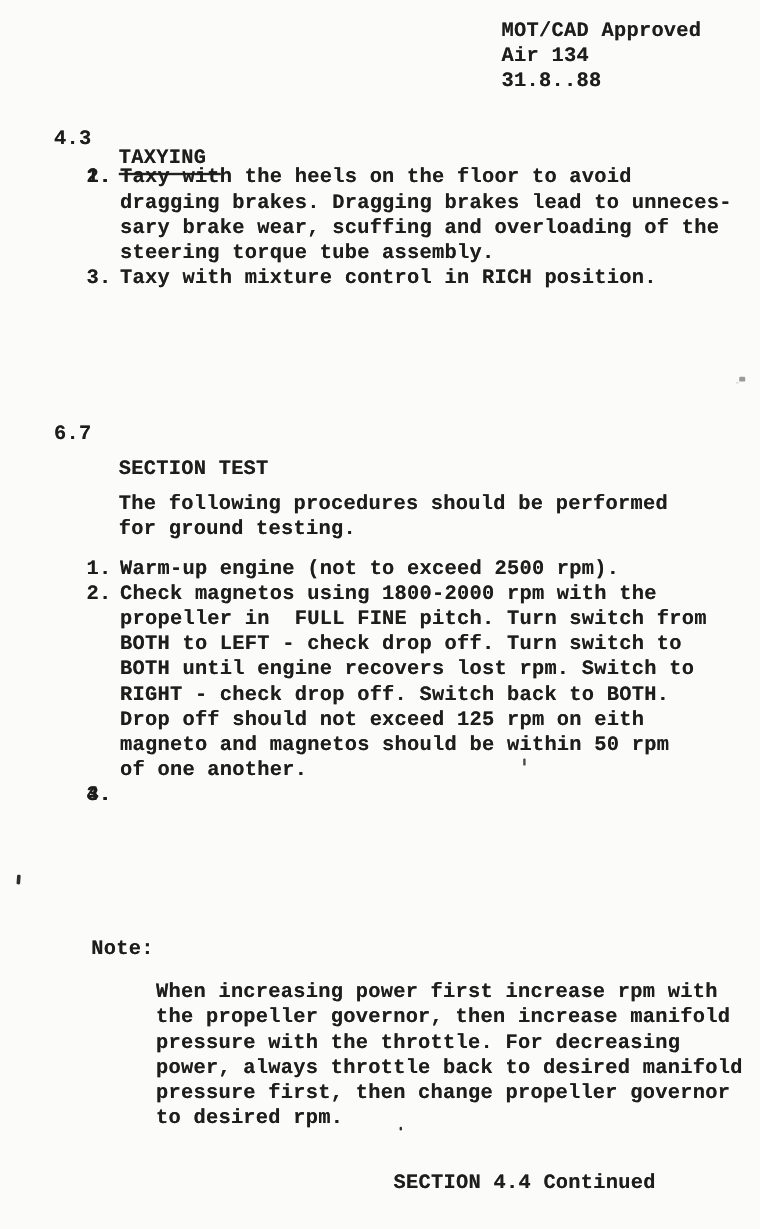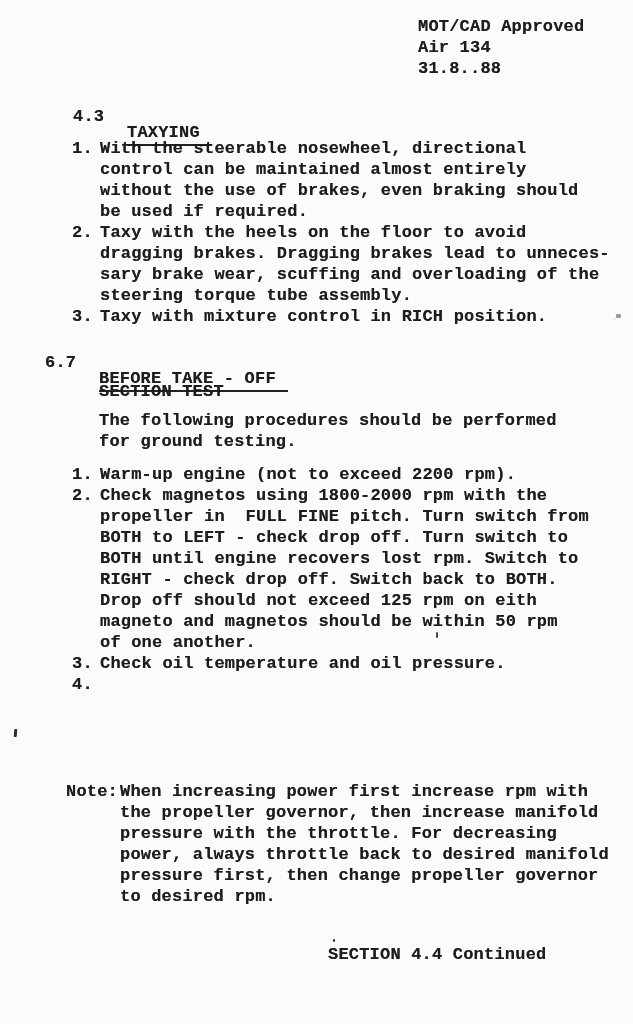--- a/index.html
+++ b/index.html
@@ -39,96 +39,90 @@
   
   .list { left: 0; right: 0; }
   .list-item { position: relative; }
   .list-item .marker { position: absolute; left: 72px; top: 0; }
   .list-item .body { margin-left: 100px; white-space: pre-wrap; }
 
   
   .indent { left: 99px; }
 
   
-  .note { left: 3px; right: 0; }
+  .note { left: 13px; right: 0; }
   .note-label { position: absolute; left: 63px; top: 0; }
-  .note-body { margin-left: 117px; white-space: pre-wrap; }
+  .note-body { margin-left: 117px; white-space: pre-wrap; margin-top: 36px; }
 
   
-  .footer { left: 328px; top: 944px; }
+  .footer { left: 328px; top: 976px; }
 
   
   .artifact { position: absolute; border-radius: 1px; }
   .art-tick   { left: 14px;  top: 729px; width: 3px; height: 8px; background: #2e2e2e; transform: rotate(4deg); }
   .art-speck  { left: 616px; top: 314px; width: 5px; height: 4px; background: #9a9a9a; box-shadow: -4px 3px 0 -1.5px #c9c9c9; }
   .art-comma  { left: 436px; top: 632px; width: 2px; height: 6px; background: #4a4a4a; }
   .art-s-dot  { left: 333px; top: 939px; width: 2px; height: 3px; background: #2e2e2e; }
 </style>
 </head>
 <body>
 
 <div class="abs approval pre">MOT/CAD Approved
 Air 134
 31.8..88</div>
 
-<div class="abs sec-heading" style="top:106px;margin-left:28px;">
+<div class="abs sec-heading" style="top:106px;">
   <span class="sec-num">4.3</span>
   <span class="sec-title">TAXYING</span>
 </div>
 
 <div class="abs list" style="top:138px;">
   <div class="list-item">
     <span class="marker">1.</span>
-    <div class="body">With the steerable nosewheel, directional
-control can be maintained almost entirely
-without the use of brakes, even braking should
-be used if required.</div>
   </div>
   <div class="list-item">
     <span class="marker">2.</span>
     <div class="body">Taxy with the heels on the floor to avoid
 dragging brakes. Dragging brakes lead to unneces-
 sary brake wear, scuffing and overloading of the
 steering torque tube assembly.</div>
   </div>
   <div class="list-item">
     <span class="marker">3.</span>
     <div class="body">Taxy with mixture control in RICH position.</div>
   </div>
 </div>
 
 <div class="abs sec-heading" style="top:352px;">
   <span class="sec-num">6.7</span>
-  <span class="sec-title">BEFORE TAKE - OFF</span>
 </div>
 
 <div class="abs indent" style="top:381px;">SECTION TEST</div>
 
 <div class="abs indent pre" style="top:410px;">The following procedures should be performed
 for ground testing.</div>
 
 <div class="abs list" style="top:464px;">
   <div class="list-item">
     <span class="marker">1.</span>
-    <div class="body">Warm-up engine (not to exceed 2200 rpm).</div>
+    <div class="body">Warm-up engine (not to exceed 2500 rpm).</div>
   </div>
   <div class="list-item">
     <span class="marker">2.</span>
     <div class="body">Check magnetos using 1800-2000 rpm with the
 propeller in  FULL FINE pitch. Turn switch from
 BOTH to LEFT - check drop off. Turn switch to
 BOTH until engine recovers lost rpm. Switch to
 RIGHT - check drop off. Switch back to BOTH.
 Drop off should not exceed 125 rpm on eith
 magneto and magnetos should be within 50 rpm
 of one another.</div>
   </div>
   <div class="list-item">
     <span class="marker">3.</span>
-    <div class="body">Check oil temperature and oil pressure.</div>
   </div>
   <div class="list-item">
     <span class="marker">4.</span>
   </div>
 </div>
 
 <div class="abs note" style="top:781px;">
   <span class="note-label">Note:</span>
   <div class="note-body">When increasing power first increase rpm with
 the propeller governor, then increase manifold

